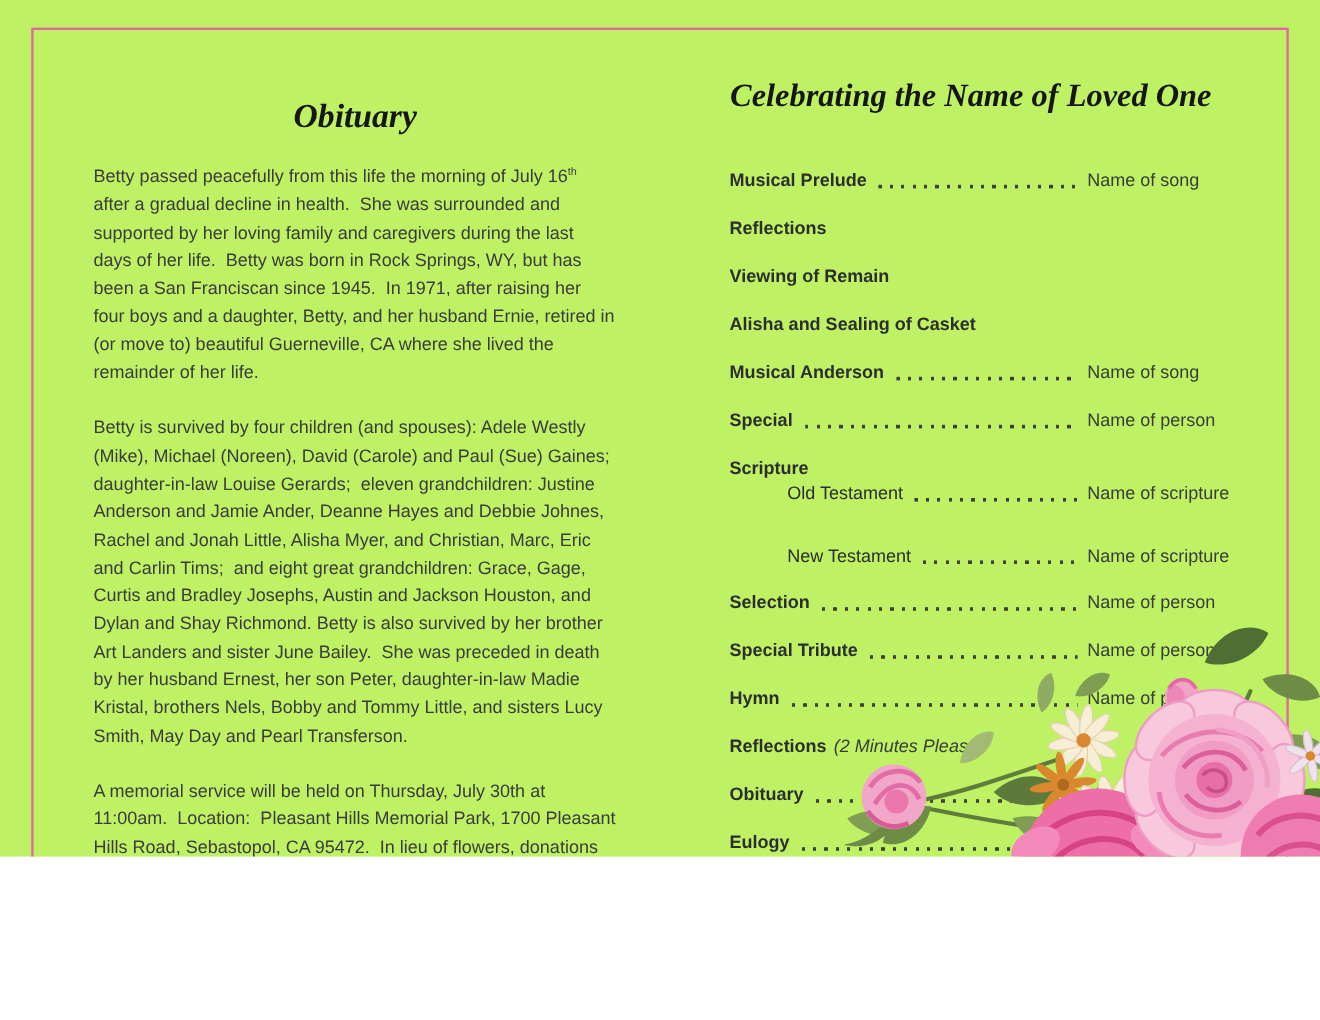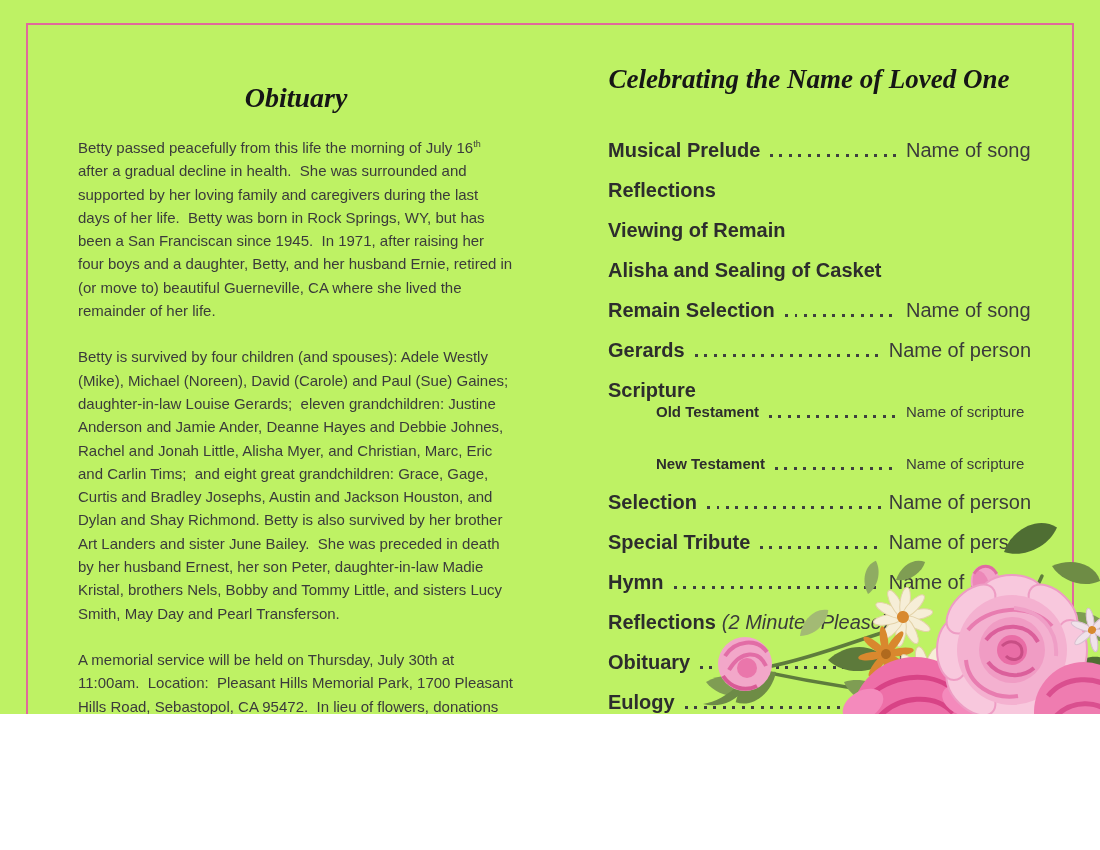--- a/index.html
+++ b/index.html
@@ -20,36 +20,36 @@
   .col-left p {
     margin:0 0 23px 0; font-size:15px; line-height:23.3px;
     white-space:pre-wrap; color:#3b3b3b;
   }
   .col-left sup { font-size:9px; line-height:0; vertical-align:super; }
   
   .col-right { position:absolute; left:585px; top:64px; width:448px; z-index:2; }
   .col-right .doc-title { font-size:27px; margin:0 0 44px 0; }
   .rows { margin-left:23px; width:423px; }
   .prow {
-    display:flex; align-items:baseline; font-size:20px; line-height:23px;
+    display:flex; align-items:baseline; font-size:15px; line-height:23px;
     margin-bottom:17px;
   }
   .plabel { font-weight:bold; color:#2d2d2d; white-space:nowrap; }
   .pnote  { margin-left:6px; white-space:nowrap;font-style:italic; }
   .pleader {
     flex:1 1 auto; height:3px; align-self:flex-end; margin:0 8px 5px 10px;
     background-image:repeating-linear-gradient(to right,#3f3f3f 0 2.6px, transparent 2.6px 9.5px);
   }
   .pvalue { flex:0 0 auto; min-width:125px; white-space:nowrap; }
   .prow.group { margin-bottom:0; }
   .psub {
     display:flex; align-items:baseline; font-size:15px; line-height:20px;
     padding-left:48px;
   }
-  .psub .plabel { font-weight:bold; }
+  .psub .plabel { font-weight:normal; }
   .psub .pleader { margin-bottom:4px; }
   .psub.last { margin-bottom:17px;margin-top:32px; }
   
   .flowers { position:absolute; right:0; bottom:0; z-index:5; }
 </style>
 </head>
 <body>
 
 <div class="sheet">
 
@@ -78,27 +78,27 @@
 
       <div class="prow">
         <span class="plabel">Viewing of Remain</span>
       </div>
 
       <div class="prow">
         <span class="plabel">Alisha and Sealing of Casket</span>
       </div>
 
       <div class="prow">
-        <span class="plabel">Remain Selection</span>
+        <span class="plabel">Musical Anderson</span>
         <span class="pleader"></span>
         <span class="pvalue">Name of song</span>
       </div>
 
       <div class="prow">
-        <span class="plabel">Gerards</span>
+        <span class="plabel">Special</span>
         <span class="pleader"></span>
         <span class="pvalue">Name of person</span>
       </div>
 
       <div class="prow group">
         <span class="plabel">Scripture</span>
       </div>
       <div class="psub">
         <span class="plabel">Old Testament</span>
         <span class="pleader"></span>

